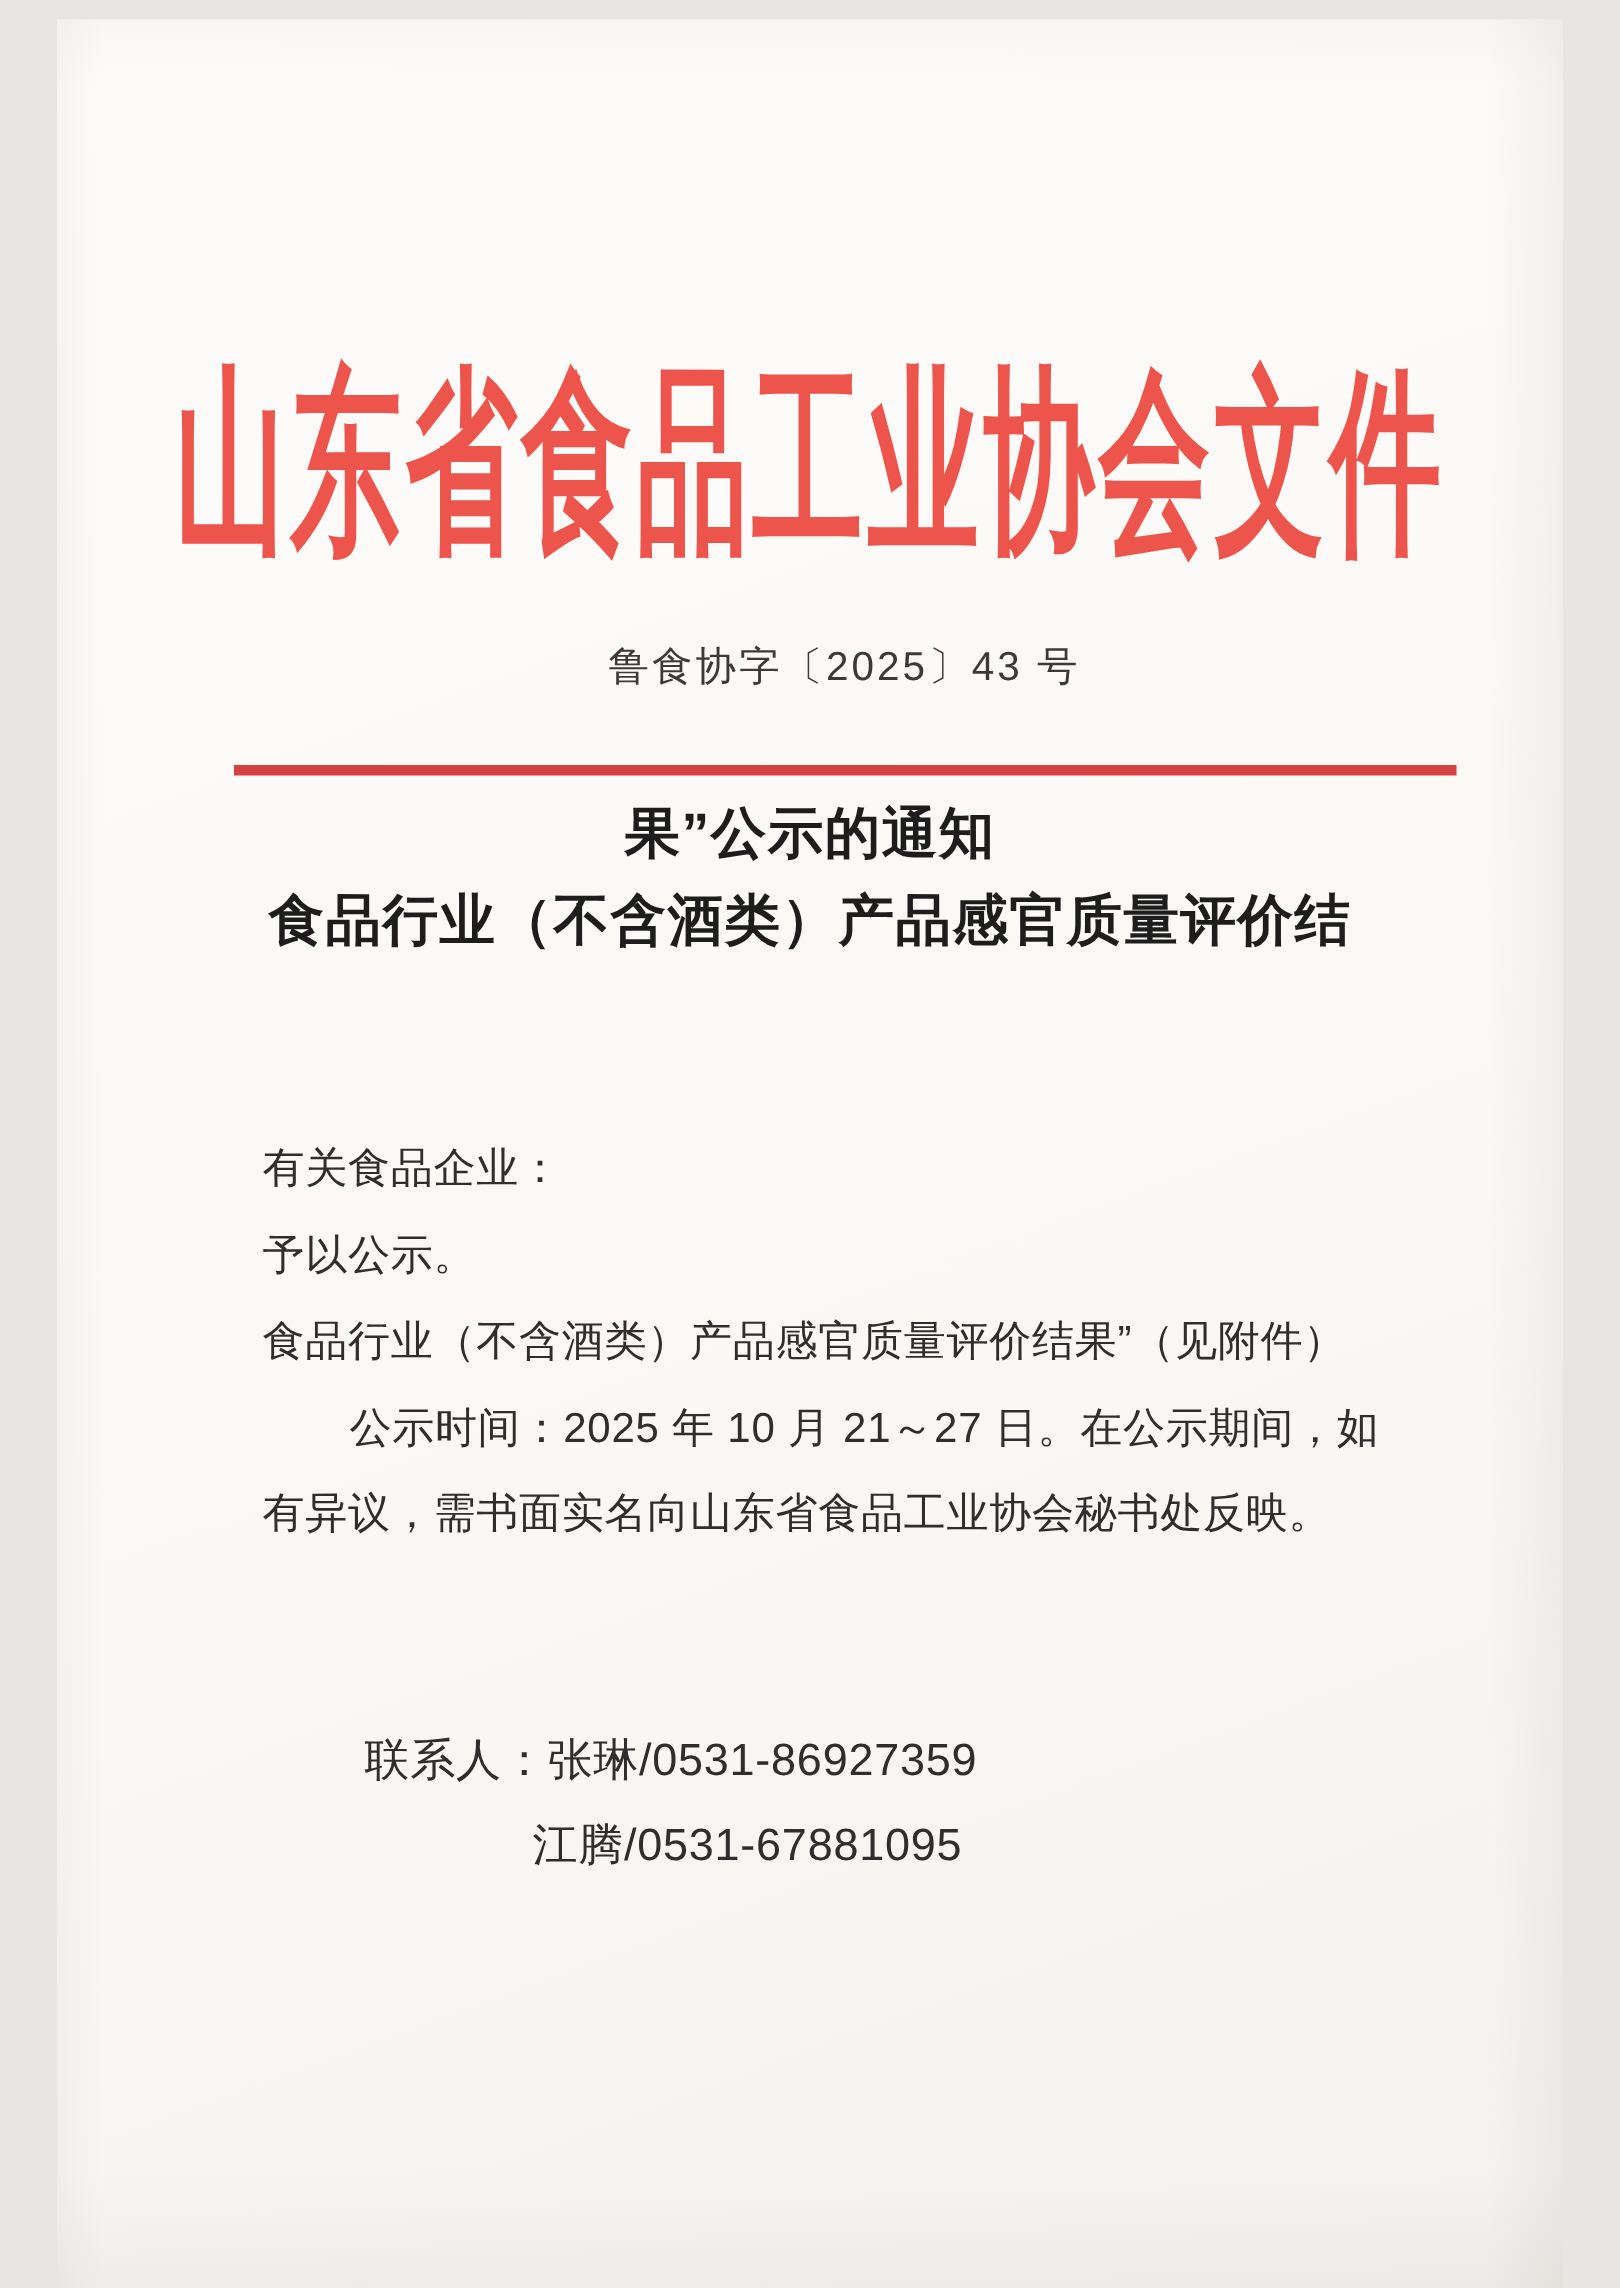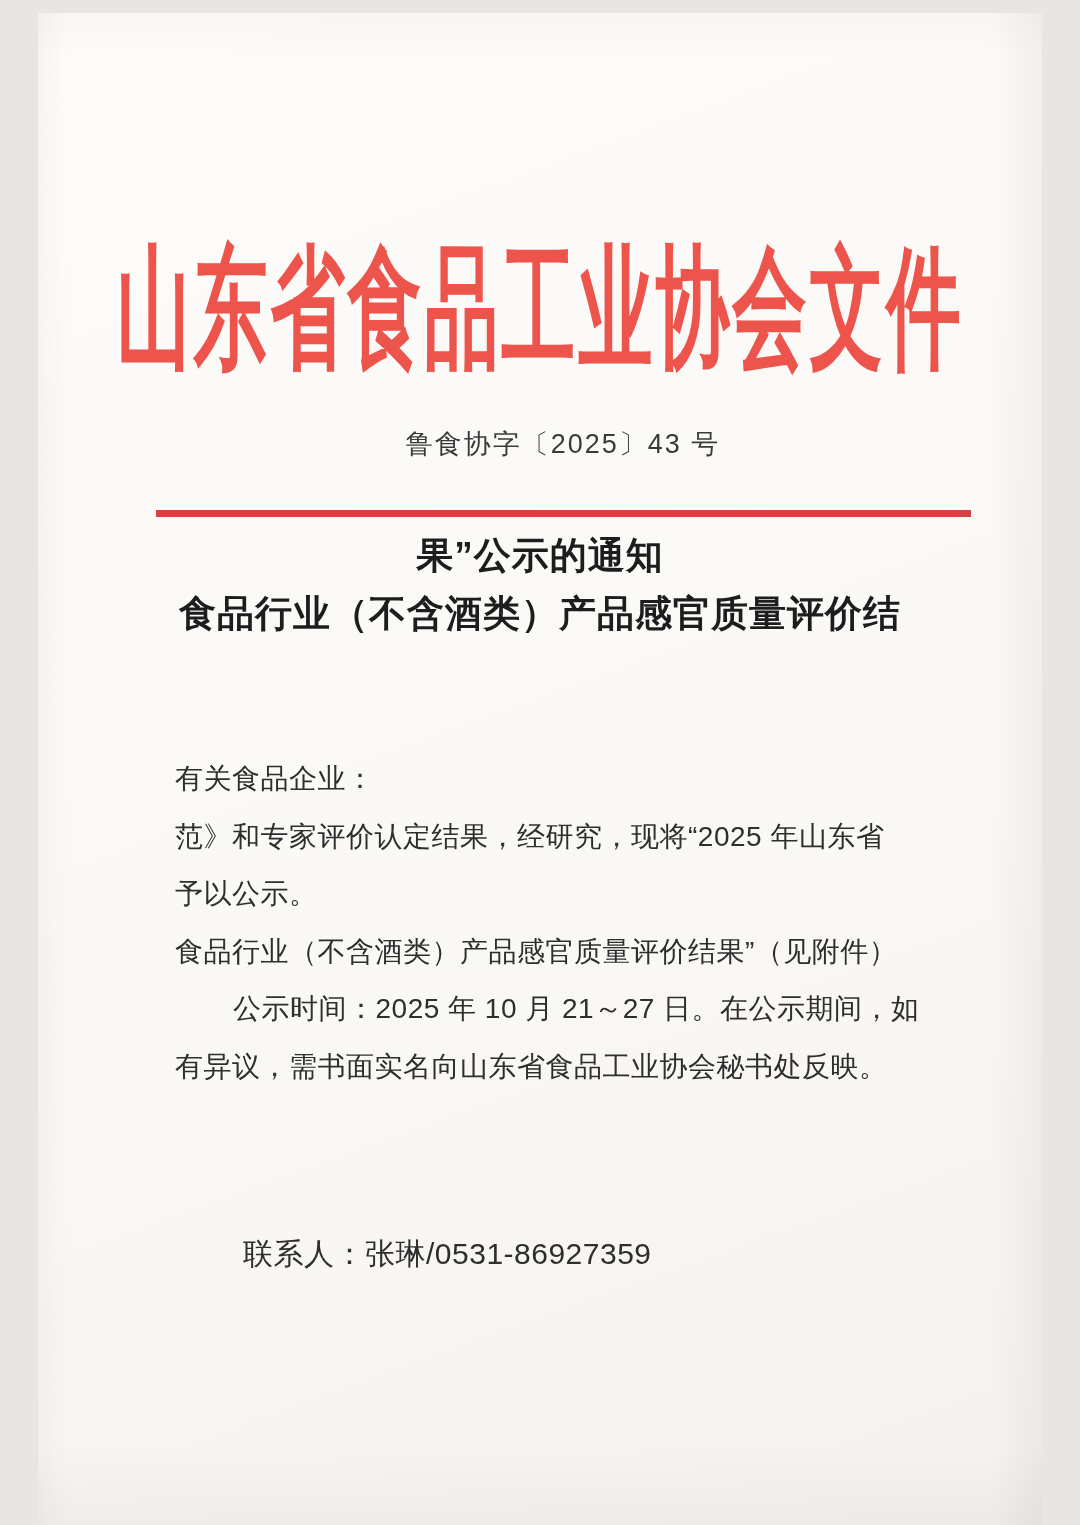--- a/index.html
+++ b/index.html
@@ -90,21 +90,21 @@
     line-height: 57.5px;
     letter-spacing: 0.5px;
     color: var(--ink, #2e2e2e);
   }
   .b-line { white-space: nowrap; }
   .b-line.indent { padding-left: 58px; }
 
   
   .contacts {
     position: absolute;
-    top: 1212px;
+    top: 1132px;
     left: 145px;
     width: 800px;
     font-size: 30px;
     line-height: 57px;
     letter-spacing: 0.5px;
     color: var(--ink, #2e2e2e);
   }
   .c-line { white-space: nowrap; }
   .c-line.c0 { padding-left: 60px; }
   .c-line.c1 { padding-left: 172px; }
@@ -123,24 +123,24 @@
 
   <div class="red-rule"></div>
 
   <div class="notice-title">
     <div class="nt-line">果”公示的通知</div>
     <div class="nt-line">食品行业（不含酒类）产品感官质量评价结</div>
   </div>
 
   <div class="body-block">
     <div class="b-line">有关食品企业：</div>
-    <div class="b-line">范》和专家评价认定结果，经研究，现将“2025 年山东省</div>
     <div class="b-line">予以公示。</div>
     <div class="b-line">食品行业（不含酒类）产品感官质量评价结果”（见附件）</div>
     <div class="b-line indent">公示时间：2025 年 10 月 21～27 日。在公示期间，如</div>
     <div class="b-line">有异议，需书面实名向山东省食品工业协会秘书处反映。</div>
   </div>
 
   <div class="contacts">
     <div class="c-line c0">联系人：张琳/0531-86927359</div>
+    <div class="c-line c1">江腾/0531-67881095</div>
   </div>
 
 </div>
 
 </body></html>

